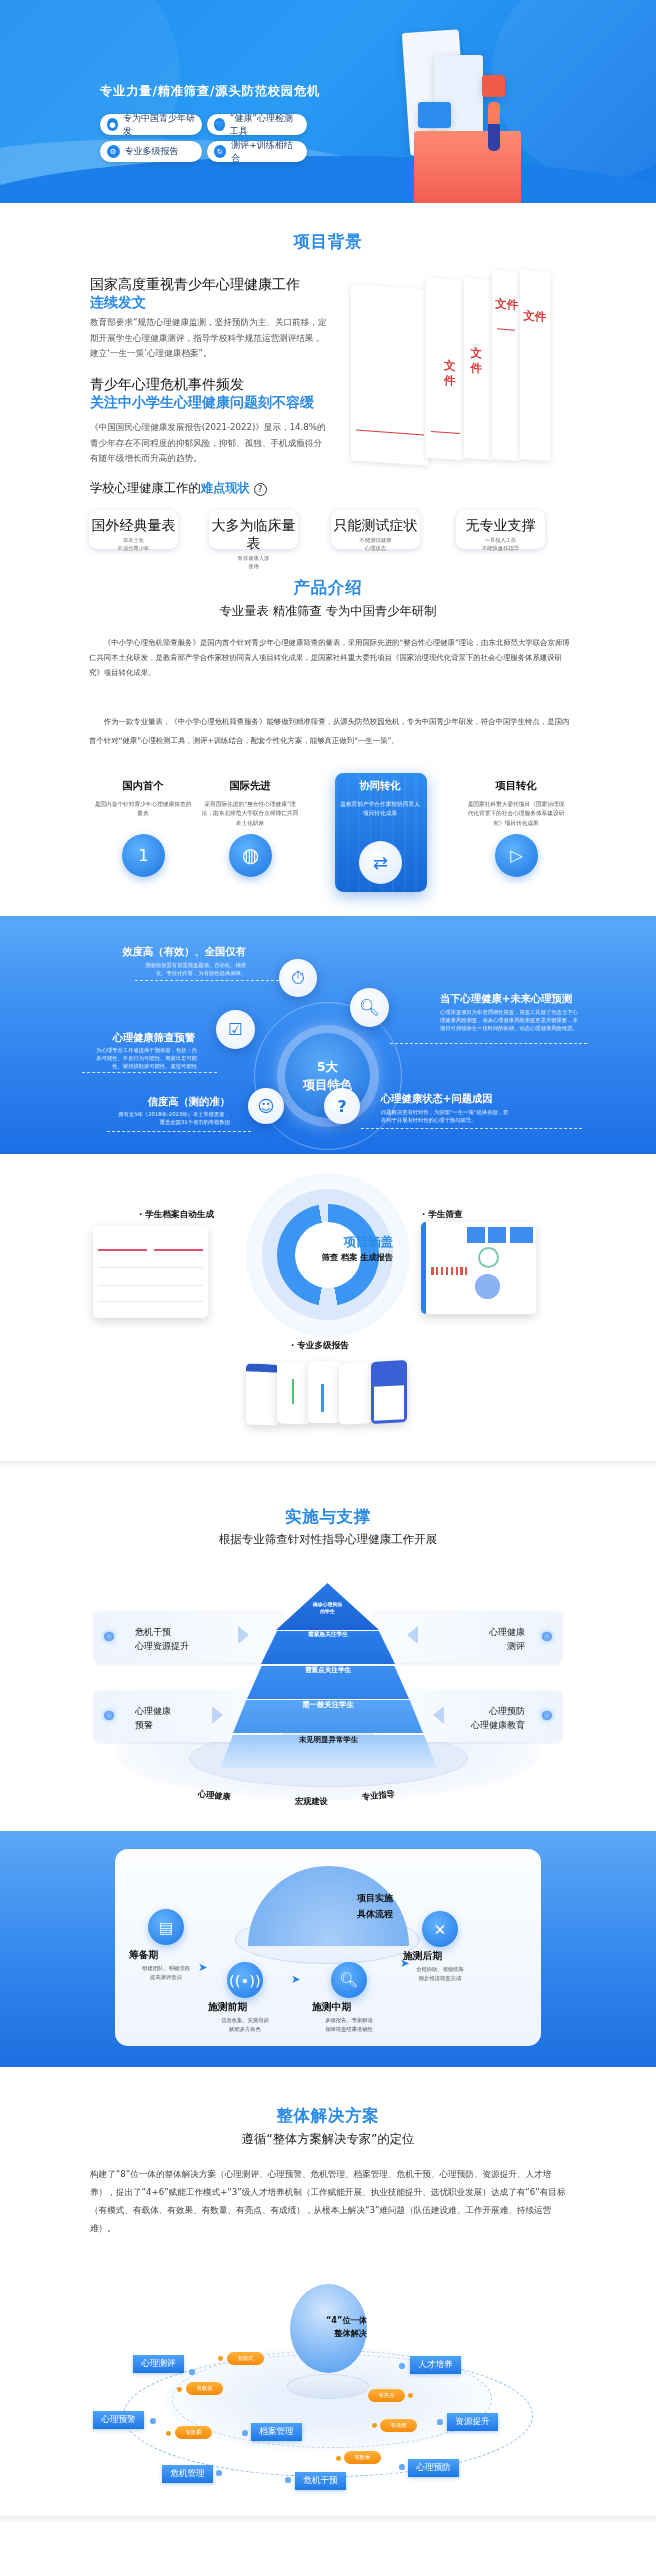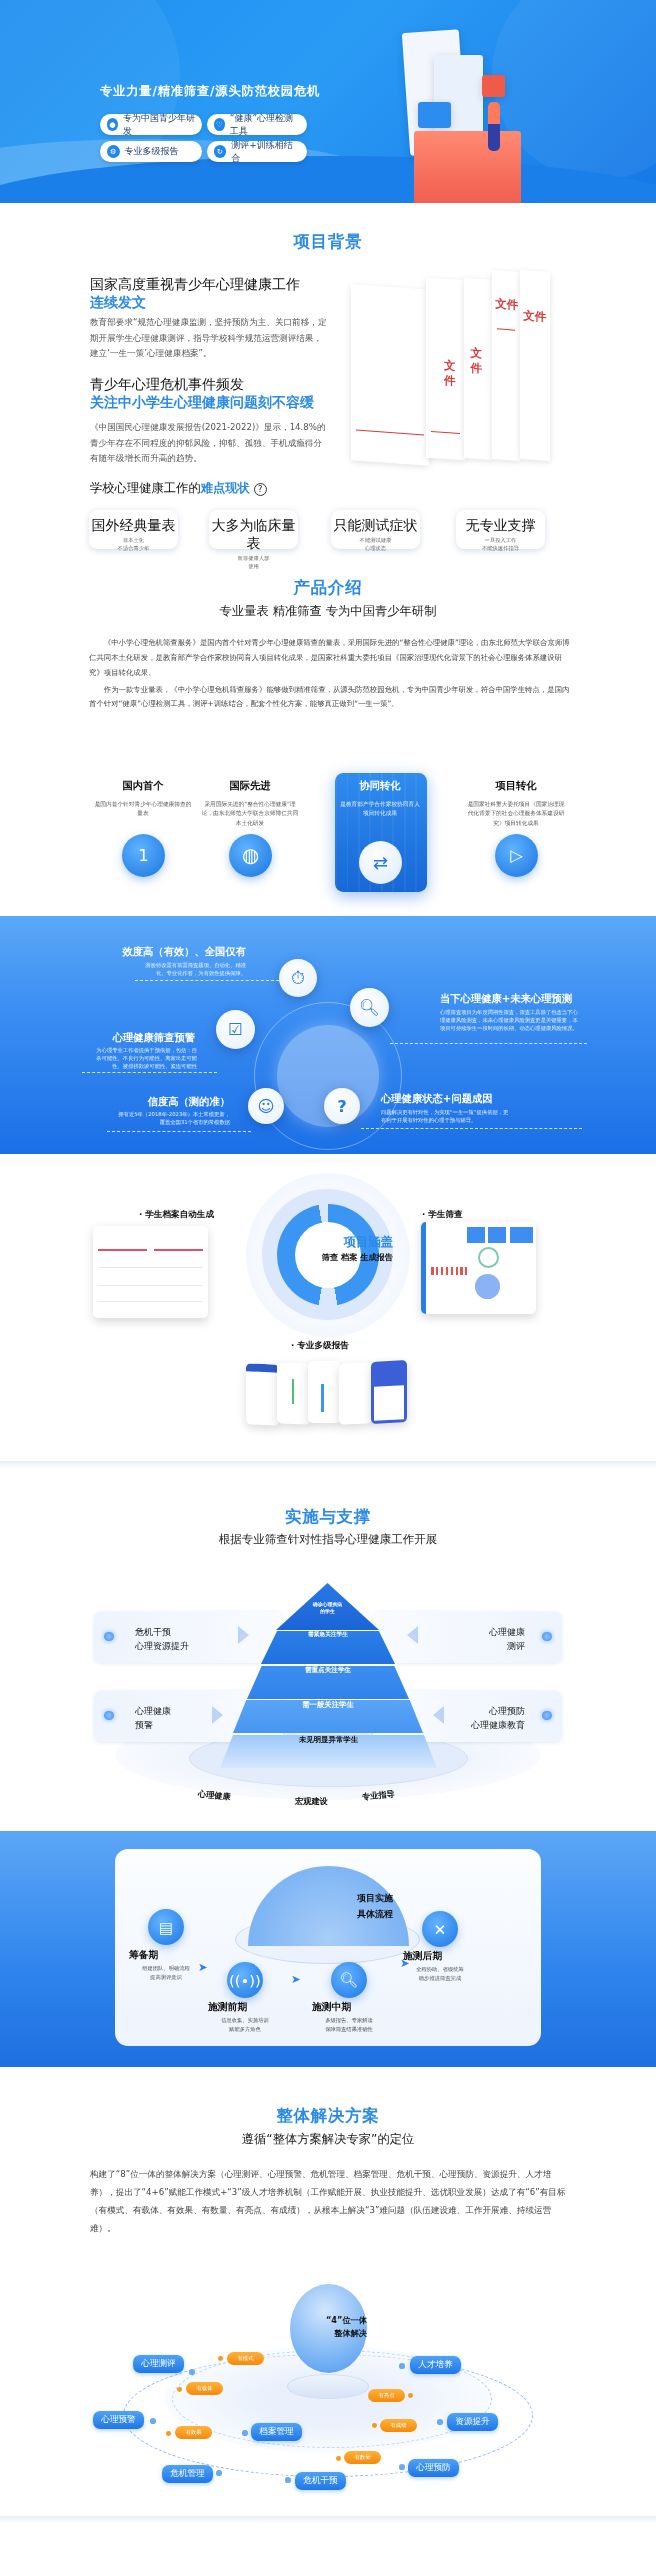--- a/index.html
+++ b/index.html
@@ -58,21 +58,21 @@
 .pyr-lvl{position:absolute;display:flex;align-items:flex-start;justify-content:center;color:#fff;font-weight:bold;text-align:center}
 
 .flow-band{position:absolute;left:0;top:1831px;width:656px;height:236px;background:linear-gradient(180deg,#5ca6f6,#2f84ec 60%,#1e6fe0)}
 .flow-card{position:absolute;left:115px;top:1849px;width:426px;height:197px;border-radius:13px;background:linear-gradient(180deg,#fbfdff,#eef4fd)}
 .fc{position:absolute;width:36px;height:36px;border-radius:50%;background:radial-gradient(circle at 40% 35%,#64b4ff,#1c76e4);box-shadow:0 3.3px 8.2px rgba(28,118,228,.35);display:flex;align-items:center;justify-content:center;color:#fff;font-size:14.8px}
 .fc-t{position:absolute;font-size:9.8px;font-weight:bold;color:#111;width:74px}
 .fc-d{position:absolute;font-size:5.3px;color:#555;text-align:center;width:74px;line-height:9px}
 .farrow{position:absolute;color:#2a84ec;font-size:11.5px}
 
 .sol-para{position:absolute;left:90px;top:2165px;width:480px;font-size:8.6px;color:#444;line-height:18px}
-.bpill{position:absolute;height:18px;border-radius:7px;background:linear-gradient(180deg,#4ea2f8,#1f77e6);color:#fff;font-size:8.6px;display:flex;align-items:center;justify-content:center;box-shadow:0 1.6px 4.1px rgba(31,119,230,.35)}
+.bpill{position:absolute;height:18px;border-radius:0;background:linear-gradient(180deg,#4ea2f8,#1f77e6);color:#fff;font-size:8.6px;display:flex;align-items:center;justify-content:center;box-shadow:0 1.6px 4.1px rgba(31,119,230,.35)}
 .opill{position:absolute;height:13px;border-radius:6.6px;background:linear-gradient(180deg,#ffb13a,#f58a0a);color:#fff;font-size:5.3px;display:flex;align-items:center;justify-content:center}
 .bdot{position:absolute;width:5.7px;height:5.7px;border-radius:50%;background:#6aaaf5}
 .odot{position:absolute;width:4.9px;height:4.9px;border-radius:50%;background:#f59a1a}
 .orbit{position:absolute;border:0.8px dashed #8ab8ee;border-radius:50%}
 .divider-shadow{position:absolute;left:0;width:656px;height:8.2px;background:linear-gradient(180deg,#eaeef3,#fff)}
 </style>
 </head>
 <body>
 
 <div class="hero">
@@ -156,21 +156,21 @@
   </div>
 <div class="diff-card" style="left:456px">
     <div class="t">无专业支撑</div>
     <div class="d">一旦投入工作</div>
     <div class="d" style="margin-top:0">不能快速作指导</div>
   </div>
 
 <div class="sec-title" style="top:577px">产品介绍</div>
 <div class="sec-sub" style="top:603px">专业量表 精准筛查 专为中国青少年研制</div>
 <div class="abs para" style="left:89px;top:636px;width:482px;font-size:7.4px;line-height:14.8px;text-indent:2em;color:#444">《中小学心理危机筛查服务》是国内首个针对青少年心理健康筛查的量表，采用国际先进的“整合性心理健康”理论，由东北师范大学联合京师博仁共同本土化研发，是教育部产学合作家校协同育人项目转化成果，是国家社科重大委托项目《国家治理现代化背景下的社会心理服务体系建设研究》项目转化成果。</div>
-<div class="abs para" style="left:89px;top:683px;width:482px;font-size:7.4px;line-height:14px;text-indent:2em;color:#444">作为一款专业量表，《中小学心理危机筛查服务》能够做到精准筛查，从源头防范校园危机，专为中国青少年研发，符合中国学生特点，是国内首个针对“健康”心理检测工具，测评+训练结合，配套个性化方案，能够真正做到“一生一策”。</div>
+<div class="abs para" style="left:89px;top:712px;width:482px;font-size:7.4px;line-height:19px;text-indent:2em;color:#444">作为一款专业量表，《中小学心理危机筛查服务》能够做到精准筛查，从源头防范校园危机，专为中国青少年研发，符合中国学生特点，是国内首个针对“健康”心理检测工具，测评+训练结合，配套个性化方案，能够真正做到“一生一策”。</div>
 
 <div class="feat" style="left:94px">
     <div class="t">国内首个</div>
     <div class="d">是国内首个针对青少年心理健康筛查的量表</div>
   </div>
 <div class="feat-ic" style="left:122px;top:834px">
     <span style="font-size:16.4px">1</span>
   </div>
 
 <div class="feat" style="left:201px">
@@ -190,20 +190,24 @@
 
 <div class="feat" style="left:467px">
     <div class="t">项目转化</div>
     <div class="d">是国家社科重大委托项目《国家治理现代化背景下的社会心理服务体系建设研究》项目转化成果</div>
   </div>
 <div class="feat-ic" style="left:495px;top:834px;font-size:16.4px">▷</div>
 
 <div class="band5">
   <div class="abs" style="left:254px;top:86px;width:148px;height:148px;border-radius:50%;border:0.8px solid rgba(255,255,255,.35)"></div>
   <div class="abs" style="left:277px;top:109px;width:102px;height:102px;border-radius:50%;background:rgba(255,255,255,.35);box-shadow:0 0 16.4px rgba(255,255,255,.3)"></div>
+  <div class="abs" style="left:285px;top:117px;width:85px;height:85px;border-radius:50%;background:radial-gradient(circle at 45% 35%,#5aaaf8,#1c6fe0);display:flex;flex-direction:column;align-items:center;justify-content:center;color:#fff;font-size:12.3px;font-weight:bold;line-height:18px">
+      <span>5大</span>
+      <span>项目特色</span>
+    </div>
 
   <div class="circ" style="left:279px;top:43px;width:38px;height:38px;font-size:18px">⏱</div>
   <div class="circ" style="left:350px;top:72px;width:39px;height:39px;font-size:16.4px">🔍︎</div>
   <div class="circ" style="left:216px;top:94px;width:39px;height:39px;font-size:16.4px">☑</div>
   <div class="circ" style="left:248px;top:172px;width:36px;height:36px;font-size:16.4px">☺</div>
   <div class="circ" style="left:324px;top:172px;width:36px;height:36px;font-size:16.4px;font-weight:bold">?</div>
 
   <div class="f5-t" style="right:410px;top:29px">效度高（有效）、全国仅有</div>
   <div class="f5-d" style="left:138px;top:45px;width:108px;text-align:right">测验特设置有前置筛查题项、自动化、精准化、专业化作答，为有效性提供保障。</div>
   <div class="dash" style="left:135px;top:64px;width:144px"></div>

